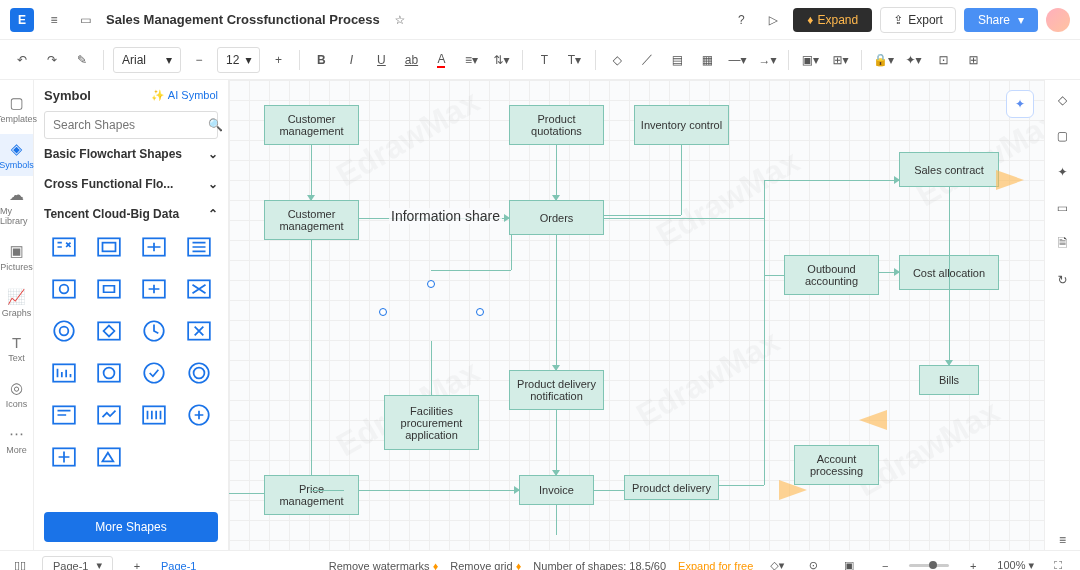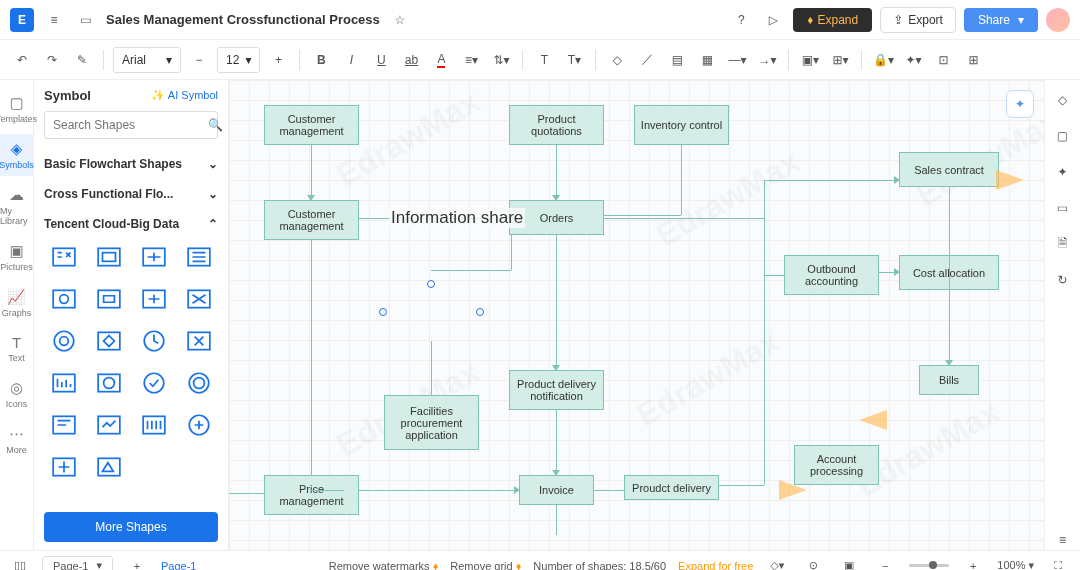--- a/index.html
+++ b/index.html
@@ -18,21 +18,21 @@
 .select-font{border:1px solid #ddd;height:26px;padding:0 8px;border-radius:3px;display:flex;align-items:center;gap:20px;font-size:12px;cursor:pointer}
 .main{display:flex;height:470px}
 .left-tools{width:34px;border-right:1px solid #eee;display:flex;flex-direction:column;align-items:center;padding-top:8px;gap:4px}
 .lt-item{display:flex;flex-direction:column;align-items:center;padding:6px 0;cursor:pointer;width:100%;font-size:9px;color:#777}
 .lt-item.active{color:#1a73e8;background:#eaf2fe}
 .lt-icon{font-size:15px;margin-bottom:2px}
 .sidebar{width:195px;border-right:1px solid #eee;display:flex;flex-direction:column;padding:8px 10px;overflow:hidden}
 .sb-header{display:flex;justify-content:space-between;align-items:center;margin-bottom:8px}
 .sb-title{font-weight:600;font-size:13px}
 .ai-sym{color:#1a73e8;font-size:11px;cursor:pointer}
-.search{border:1px solid #ddd;border-radius:3px;height:28px;display:flex;align-items:center;padding:0 8px;margin-bottom:10px}
+.search{border:1px solid #ddd;border-radius:3px;height:28px;display:flex;align-items:center;padding:0 8px;}
 .search input{border:none;outline:none;flex:1;font-size:12px}
 .cat{display:flex;justify-content:space-between;align-items:center;padding:8px 0;font-weight:600;font-size:12px;cursor:pointer}
 .shape-grid{display:grid;grid-template-columns:repeat(4,1fr);gap:6px;justify-items:center}
 .shape-cell{width:36px;height:36px;display:flex;align-items:center;justify-content:center;cursor:pointer;border-radius:3px}
 .shape-cell svg{width:26px;height:26px}
 .more-btn{background:#1a73e8;color:#fff;text-align:center;padding:8px;border-radius:4px;margin-top:auto;cursor:pointer;font-size:12px}
 .canvas-wrap{flex:1;position:relative;background:#fafbfc;overflow:hidden}
 .canvas{position:absolute;inset:0;background-image:linear-gradient(#eee 1px,transparent 1px),linear-gradient(90deg,#eee 1px,transparent 1px);background-size:20px 20px}
 .wm{position:absolute;color:rgba(150,150,150,0.08);font-size:32px;font-weight:700;transform:rotate(-30deg);pointer-events:none}
 .node{position:absolute;background:#d4ede6;border:1px solid #7fc4b3;display:flex;align-items:center;justify-content:center;text-align:center;font-size:11px;padding:4px;color:#333}
@@ -40,21 +40,21 @@
 .handle{position:absolute;width:8px;height:8px;border:1px solid #1a73e8;background:#fff;border-radius:50%}
 .conn{position:absolute;background:#7fc4b3}
 .conn.h{height:1px}
 .conn.v{width:1px}
 .arrow{position:absolute;width:0;height:0}
 .arrow.down{border-left:4px solid transparent;border-right:4px solid transparent;border-top:6px solid #7fc4b3}
 .arrow.right{border-top:4px solid transparent;border-bottom:4px solid transparent;border-left:6px solid #7fc4b3}
 .arrow-or{position:absolute;width:0;height:0;opacity:0.6}
 .arrow-or.r{border-top:10px solid transparent;border-bottom:10px solid transparent;border-left:28px solid #ffb84d}
 .arrow-or.l{border-top:10px solid transparent;border-bottom:10px solid transparent;border-right:28px solid #ffb84d}
-.label{position:absolute;font-size:17px;color:#333;background:rgba(250,251,252,0.8);padding:0 2px}
+.label{position:absolute;font-size:14px;color:#333;background:rgba(250,251,252,0.8);padding:0 2px}
 .ai-badge{position:absolute;top:10px;right:10px;width:28px;height:28px;border:1px solid #c4d9ff;border-radius:6px;background:#fff;display:flex;align-items:center;justify-content:center;color:#5b8def;cursor:pointer}
 .right-tools{width:36px;border-left:1px solid #eee;display:flex;flex-direction:column;align-items:center;padding-top:10px;gap:16px}
 .rt-icon{width:20px;height:20px;display:flex;align-items:center;justify-content:center;color:#555;cursor:pointer}
 .statusbar{height:30px;border-top:1px solid #eee;display:flex;align-items:center;padding:0 10px;gap:12px;font-size:11px;color:#555}
 .sb-page{border:1px solid #ddd;padding:2px 10px;border-radius:3px;display:flex;align-items:center;gap:8px;cursor:pointer}
 .sb-link{color:#1a73e8;cursor:pointer}
 .sb-exp{color:#ff9800;cursor:pointer}
 .sb-sep-flex{flex:1}
 </style>
 </head>

